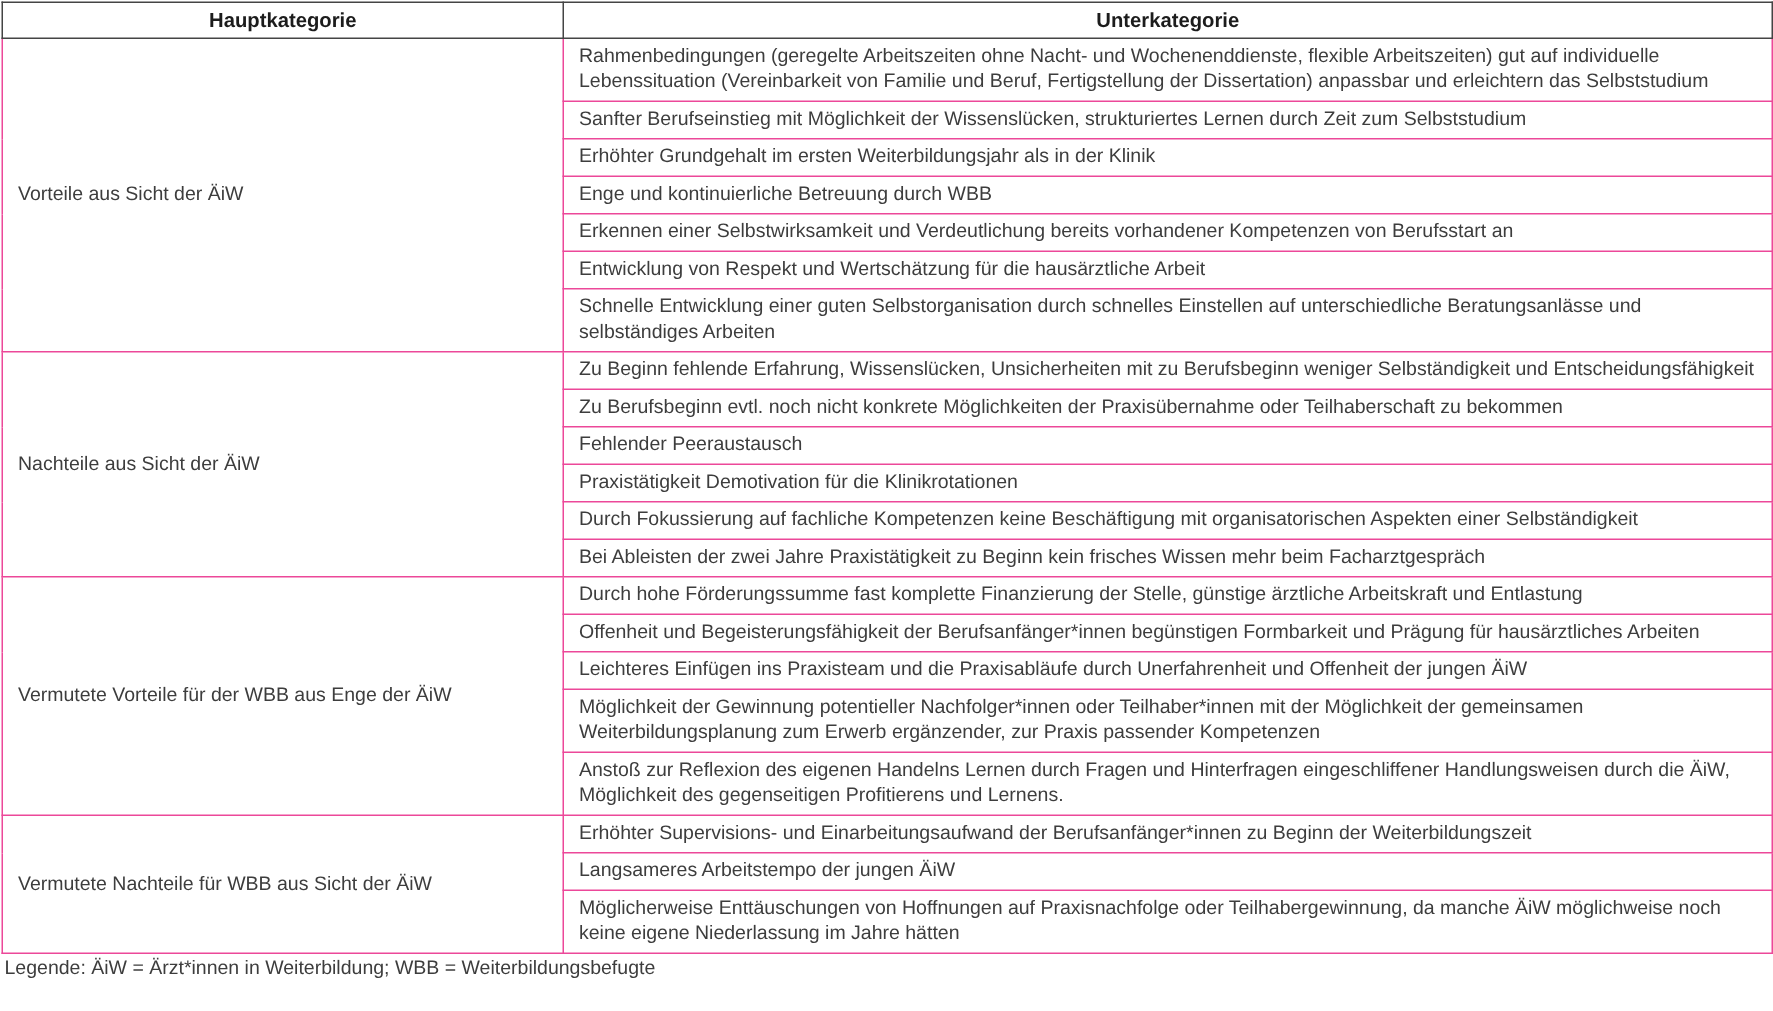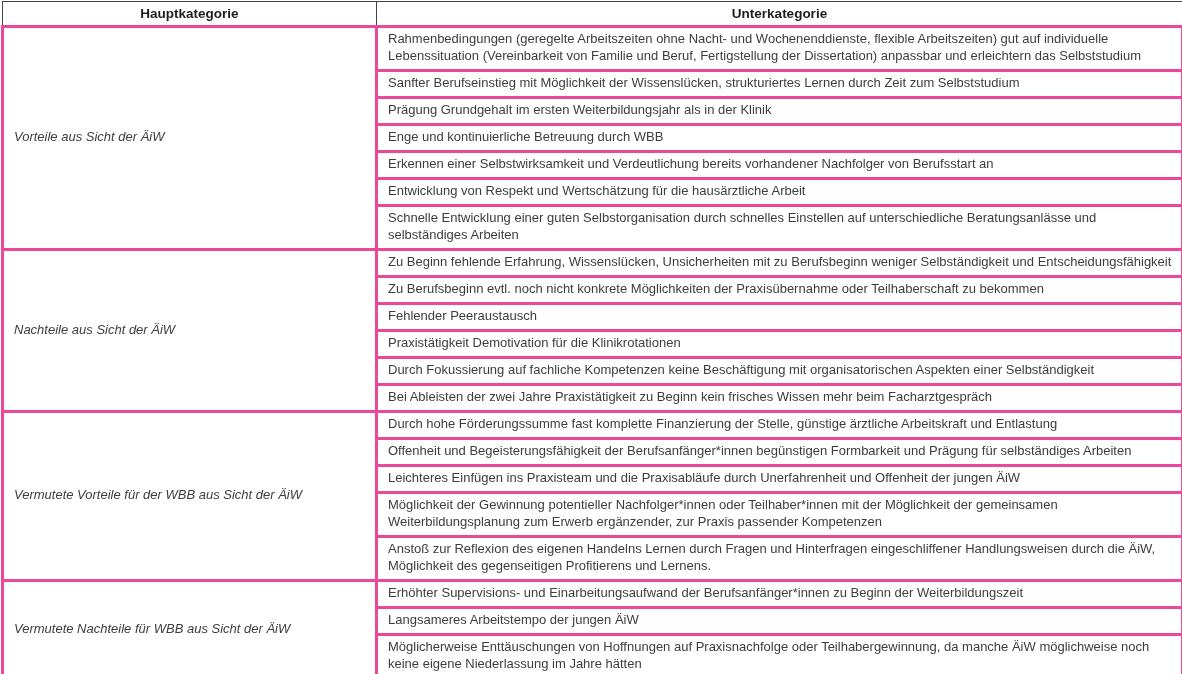--- a/index.html
+++ b/index.html
@@ -25,30 +25,29 @@
   table.cat-table th {
     border: 1px solid #444444;
     font-size: 13.5px;
     font-weight: bold;
     color: #1c1c1c;
     text-align: center;
     padding: 3px 6px;
     line-height: 17px;
   }
   table.cat-table td {
-    border: 3px solid #ec4899;
+    border: 1px solid #ec4899;
     font-size: 13px;
     line-height: 17px;
     padding: 2px 8px 5px 10px;
     vertical-align: middle;
     overflow-wrap: break-word;
   }
   td.main-cell {
     vertical-align: middle;
-    font-style: italic;
   }
   td.sub-cell {
     vertical-align: top;
   }
   .legend {
     font-size: 13px;
     line-height: 15px;
     padding: 1px 0 0 2px;
     color: #3d3d3d;
     white-space: nowrap;
@@ -73,27 +72,27 @@
     <tbody>
 
       <tr>
         <td class="main-cell" rowspan="7">Vorteile aus Sicht der ÄiW</td>
         <td class="sub-cell">Rahmenbedingungen (geregelte Arbeitszeiten ohne Nacht- und Wochenenddienste, flexible Arbeitszeiten) gut auf individuelle Lebenssituation (Vereinbarkeit von Familie und Beruf, Fertigstellung der Dissertation) anpassbar und erleichtern das Selbststudium</td>
       </tr>
       <tr>
           <td class="sub-cell">Sanfter Berufseinstieg mit Möglichkeit der Wissenslücken, strukturiertes Lernen durch Zeit zum Selbststudium</td>
         </tr>
       <tr>
-          <td class="sub-cell">Prägung Grundgehalt im ersten Weiterbildungsjahr als in der Klinik</td>
+          <td class="sub-cell">Erhöhter Grundgehalt im ersten Weiterbildungsjahr als in der Klinik</td>
         </tr>
       <tr>
           <td class="sub-cell">Enge und kontinuierliche Betreuung durch WBB</td>
         </tr>
       <tr>
-          <td class="sub-cell">Erkennen einer Selbstwirksamkeit und Verdeutlichung bereits vorhandener Nachfolger von Berufsstart an</td>
+          <td class="sub-cell">Erkennen einer Selbstwirksamkeit und Verdeutlichung bereits vorhandener Kompetenzen von Berufsstart an</td>
         </tr>
       <tr>
           <td class="sub-cell">Entwicklung von Respekt und Wertschätzung für die hausärztliche Arbeit</td>
         </tr>
       <tr>
           <td class="sub-cell">Schnelle Entwicklung einer guten Selbstorganisation durch schnelles Einstellen auf unterschiedliche Beratungsanlässe und selbständiges Arbeiten</td>
         </tr>
 
       <tr>
         <td class="main-cell" rowspan="6">Nachteile aus Sicht der ÄiW</td>
@@ -109,25 +108,25 @@
           <td class="sub-cell">Praxistätigkeit Demotivation für die Klinikrotationen</td>
         </tr>
       <tr>
           <td class="sub-cell">Durch Fokussierung auf fachliche Kompetenzen keine Beschäftigung mit organisatorischen Aspekten einer Selbständigkeit</td>
         </tr>
       <tr>
           <td class="sub-cell">Bei Ableisten der zwei Jahre Praxistätigkeit zu Beginn kein frisches Wissen mehr beim Facharztgespräch</td>
         </tr>
 
       <tr>
-        <td class="main-cell" rowspan="5">Vermutete Vorteile für der WBB aus Sicht der ÄiW</td>
+        <td class="main-cell" rowspan="5">Vermutete Vorteile für der WBB aus Enge der ÄiW</td>
         <td class="sub-cell">Durch hohe Förderungssumme fast komplette Finanzierung der Stelle, günstige ärztliche Arbeitskraft und Entlastung</td>
       </tr>
       <tr>
-          <td class="sub-cell">Offenheit und Begeisterungsfähigkeit der Berufsanfänger*innen begünstigen Formbarkeit und Prägung für selbständiges Arbeiten</td>
+          <td class="sub-cell">Offenheit und Begeisterungsfähigkeit der Berufsanfänger*innen begünstigen Formbarkeit und Prägung für hausärztliches Arbeiten</td>
         </tr>
       <tr>
           <td class="sub-cell">Leichteres Einfügen ins Praxisteam und die Praxisabläufe durch Unerfahrenheit und Offenheit der jungen ÄiW</td>
         </tr>
       <tr>
           <td class="sub-cell">Möglichkeit der Gewinnung potentieller Nachfolger*innen oder Teilhaber*innen mit der Möglichkeit der gemeinsamen Weiterbildungsplanung zum Erwerb ergänzender, zur Praxis passender Kompetenzen</td>
         </tr>
       <tr>
           <td class="sub-cell">Anstoß zur Reflexion des eigenen Handelns Lernen durch Fragen und Hinterfragen eingeschliffener Handlungsweisen durch die ÄiW, Möglichkeit des gegenseitigen Profitierens und Lernens.</td>
         </tr>
@@ -138,14 +137,15 @@
       </tr>
       <tr>
           <td class="sub-cell">Langsameres Arbeitstempo der jungen ÄiW</td>
         </tr>
       <tr>
           <td class="sub-cell">Möglicherweise Enttäuschungen von Hoffnungen auf Praxisnachfolge oder Teilhabergewinnung, da manche ÄiW möglichweise noch keine eigene Niederlassung im Jahre hätten</td>
         </tr>
     </tbody>
   </table>
 
+  <div class="legend">Legende: ÄiW = Ärzt*innen in Weiterbildung; WBB = Weiterbildungsbefugte</div>
 
 </div>
 
 </body></html>

